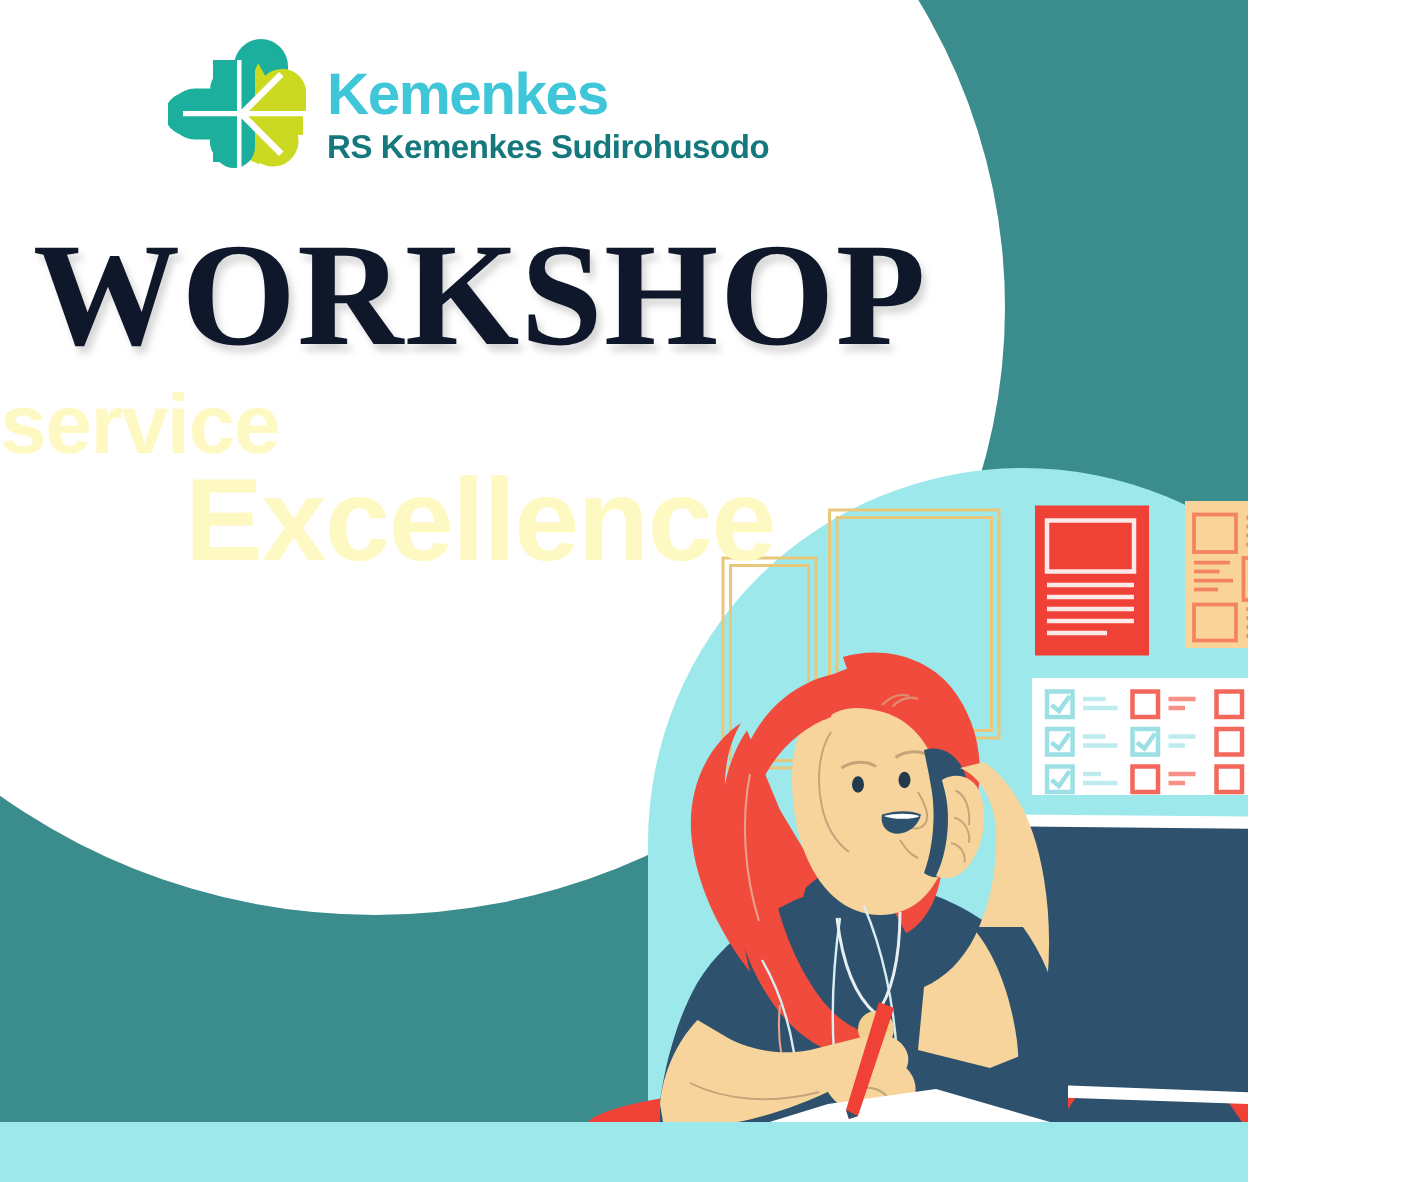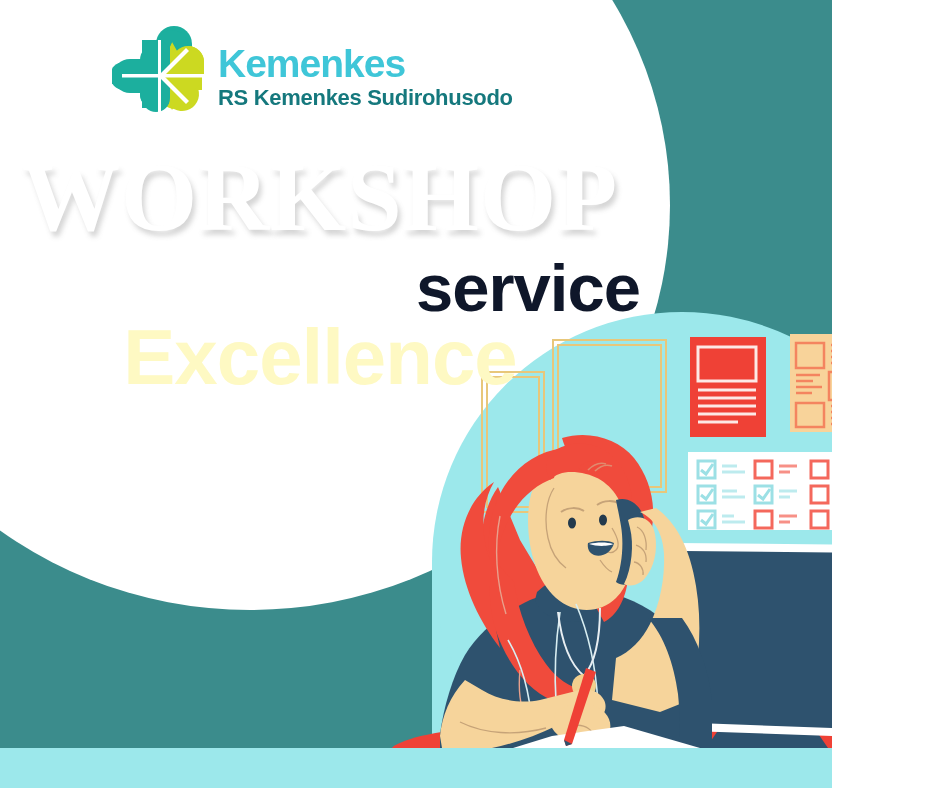--- a/index.html
+++ b/index.html
@@ -80,31 +80,31 @@
     letter-spacing: -0.3px;
     margin-top: 4px;
   }
 
   
   #headline-block { left: 0px; top: 148px; width: 640px; z-index: 20; }
   #headline-workshop {
     font-family: "Liberation Serif", "DejaVu Serif", serif;
     font-size: 98px;
     font-weight: bold;
-    color: #ffffff;
+    color: #0f172a;
     text-align: center;
     letter-spacing: 1px;
     line-height: 1;
     text-shadow: 3px 5px 5px rgba(120,120,120,0.30);
   }
   #headline-service {
-    font-size: 67px;
+    font-size: 56px;
     font-weight: bold;
-    color: #0f172a;
-    text-align: right;
+    color: #fef9c3;
+    text-align: left;
     line-height: 1.02;
     letter-spacing: -1px;
     margin-top: 8px;
   }
   #headline-excellence {
     font-size: 78px;
     font-weight: bold;
     color: #fef9c3;
     text-align: center;
     line-height: 1.02;

